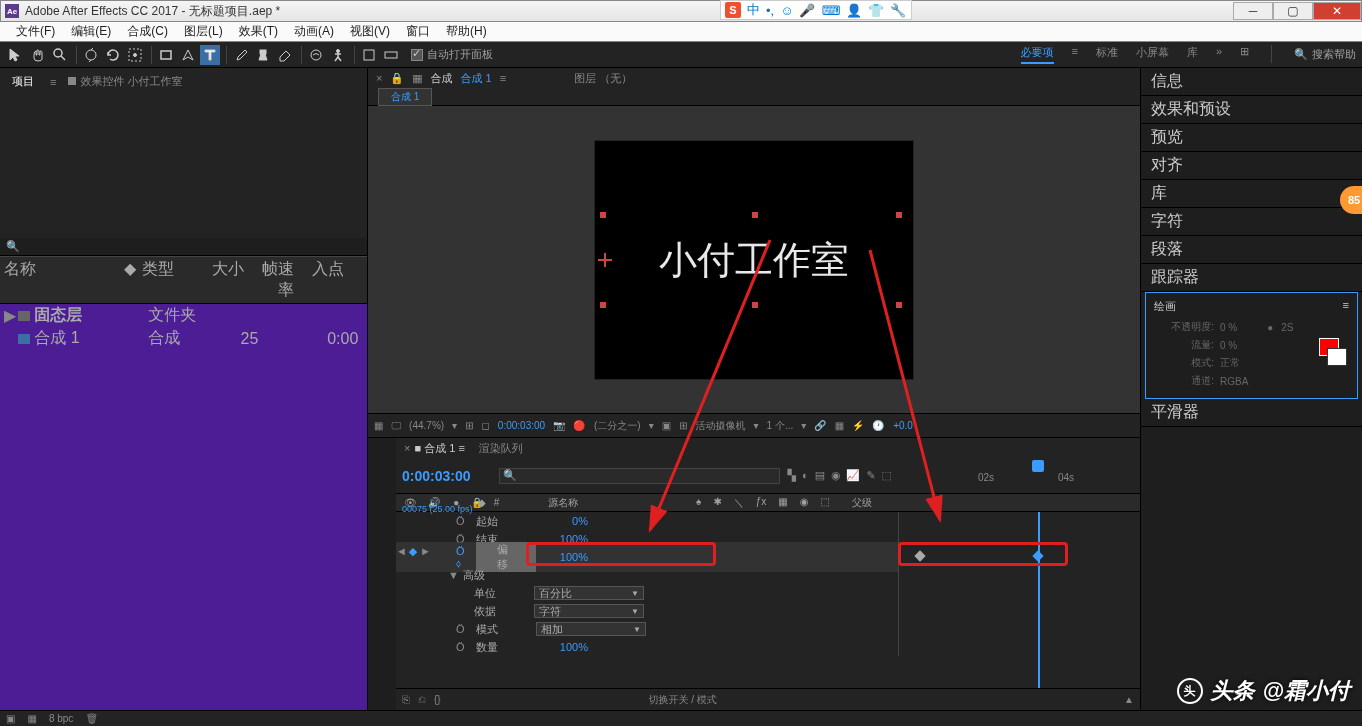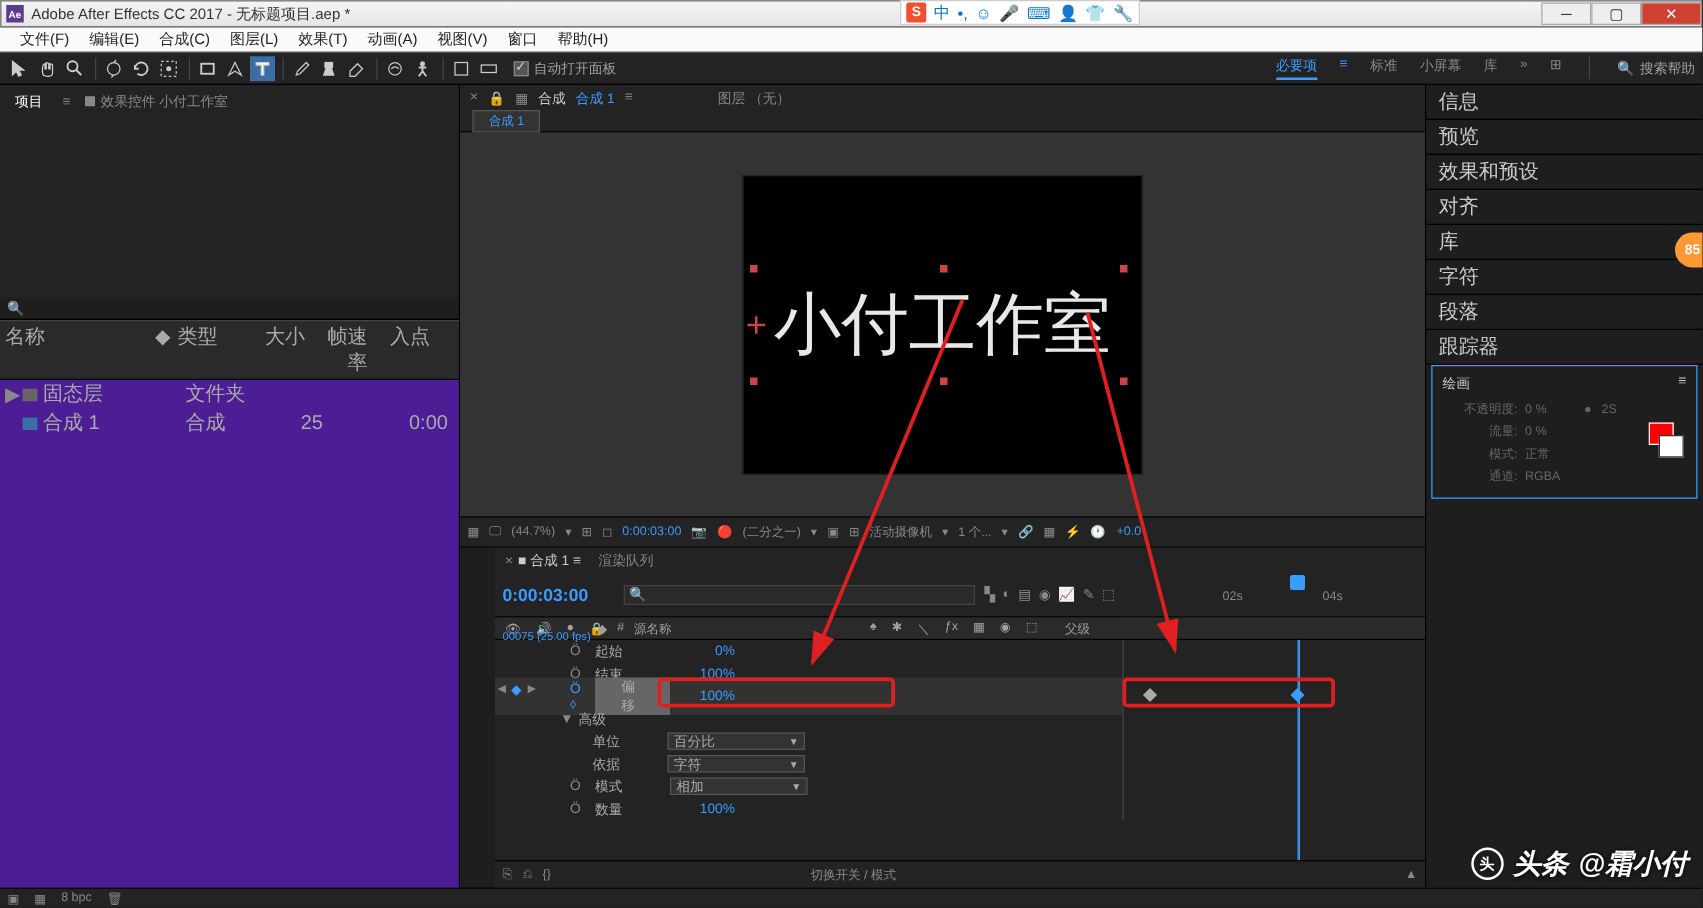--- a/index.html
+++ b/index.html
@@ -53,21 +53,21 @@
 .comp-panel { height: 370px; background: #232323; border-bottom: 1px solid #000; display: flex; flex-direction: column; }
 .comp-header { height: 20px; display: flex; align-items: center; padding: 0 8px; gap: 8px; }
 .comp-header .x { color: #888; }
 .comp-header .ctab { color: #ccc; }
 .comp-header .cname { color: #3a9cff; }
 .comp-header .layerlabel { margin-left: 60px; color: #888; }
 .comp-subtabs { height: 18px; display: flex; align-items: center; padding-left: 10px; border-bottom: 1px solid #000; }
 .comp-subtabs .stab { background: #333; padding: 1px 12px; color: #3a9cff; font-size: 10px; border: 1px solid #555; }
 .viewer { flex: 1; background: #333; position: relative; display: flex; align-items: center; justify-content: center; }
 .canvas { width: 320px; height: 240px; background: #000; position: relative; box-shadow: inset 0 0 0 1px #222; }
-.canvas .textlayer { position: absolute; left: 50%; top: 50%; transform: translate(-50%,-50%); color: #e8e8e8; font-size: 54px; font-family: "KaiTi","STKaiti",serif; white-space: nowrap; }
+.canvas .textlayer { position: absolute; left: 50%; top: 50%; transform: translate(-50%,-50%); color: #e8e8e8; font-size: 38px; font-family: "KaiTi","STKaiti",serif; white-space: nowrap; }
 .canvas .anchor { position: absolute; left: 4px; top: 50%; transform: translateY(-50%); width: 14px; height: 14px; }
 .canvas .anchor::before, .canvas .anchor::after { content: ""; position: absolute; background: #c44; }
 .canvas .anchor::before { left: 6px; top: 0; width: 2px; height: 14px; }
 .canvas .anchor::after { top: 6px; left: 0; height: 2px; width: 14px; }
 .canvas .hmk { position: absolute; width: 6px; height: 6px; background: #c44; }
 .canvas .hmk.tl { top: 72px; left: 6px; }
 .canvas .hmk.tm { top: 72px; left: 158px; }
 .canvas .hmk.tr { top: 72px; left: 302px; }
 .canvas .hmk.bl { bottom: 72px; left: 6px; }
 .canvas .hmk.bm { bottom: 72px; left: 158px; }
@@ -299,21 +299,21 @@
         <span class="col-name">名称</span>
         <span class="col-tag">◆</span>
         <span class="col-type">类型</span>
         <span class="col-size">大小</span>
         <span class="col-fps">帧速率</span>
         <span class="col-in">入点</span>
       </div>
       <div class="row">
         <span class="tri">▶</span>
           <span class="fico"></span>
-        <span class="col-name" style="width:96px;">固态层</span>
+        <span class="col-name" style="width:96px;font-weight:bold;">固态层</span>
         <span class="col-tag"><span class="tag"></span></span>
         <span class="col-type">文件夹</span>
         <span class="col-size"></span>
         <span class="col-fps"></span>
         <span class="col-in"></span>
       </div>
       <div class="row">
         <span class="tri" style="opacity:0;">▶</span>
           <span class="fico" style="background:#3a6ea5;"></span>
         <span class="col-name" style="width:96px;">合成 1</span>
@@ -411,21 +411,21 @@
       <div class="tl-columns">
         <div class="leftcols">
           <span class="eyegrp">
             <span>👁</span>
             <span>🔊</span>
             <span>●</span>
             <span>🔒</span>
           </span>
           <span>◆</span>
           <span>#</span>
-          <span style="width:120px;">源名称</span>
+          <span style="width:120px;text-align:center;">源名称</span>
           <span style="margin-left:auto;display:flex;gap:4px;">
             <span>♠</span>
               <span>✱</span>
               <span>＼</span>
               <span>ƒx</span>
               <span>▦</span>
               <span>◉</span>
               <span>⬚</span>
           </span>
           <span style="width:60px;padding-left:14px;">父级</span>
@@ -526,22 +526,22 @@
         <span>⎌</span>
         <span>{}</span>
         <span class="center">切换开关 / 模式</span>
         <span style="margin-left:auto;">▲</span>
       </div>
     </div>
   </div>
 
   <div class="right-col">
     <div class="rpan">信息</div>
+    <div class="rpan">效果和预设</div>
     <div class="rpan">预览</div>
-    <div class="rpan">效果和预设</div>
     <div class="rpan">对齐</div>
     <div class="rpan">库</div>
     <div class="rpan">字符</div>
     <div class="rpan">段落</div>
     <div class="rpan">跟踪器</div>
     <div class="paintbox" style="position:relative;">
       <div class="phead">
           <span>绘画</span>
           <span>≡</span>
         </div>
@@ -559,20 +559,21 @@
         </div>
       <div class="prow">
           <span class="plabel">模式:</span>
           <span>正常</span>
         </div>
       <div class="prow">
           <span class="plabel">通道:</span>
           <span>RGBA</span>
         </div>
     </div>
+    <div class="rpan">平滑器</div>
   </div>
 </div>
 
 <div class="statusbar">
   <span>▣</span>
   <span>▦</span>
   <span>8 bpc</span>
   <span>🗑</span>
 </div>
 

